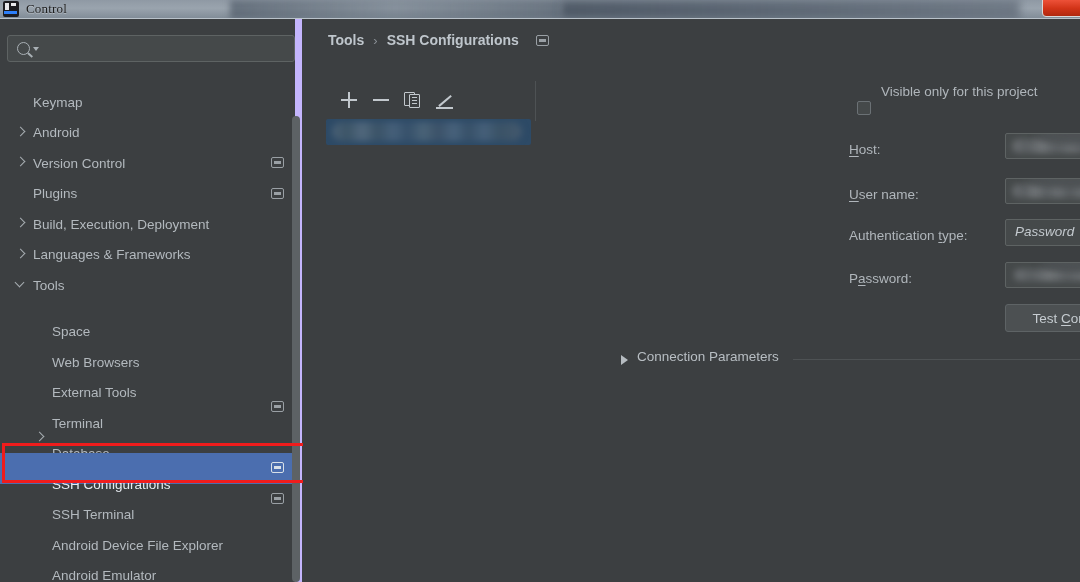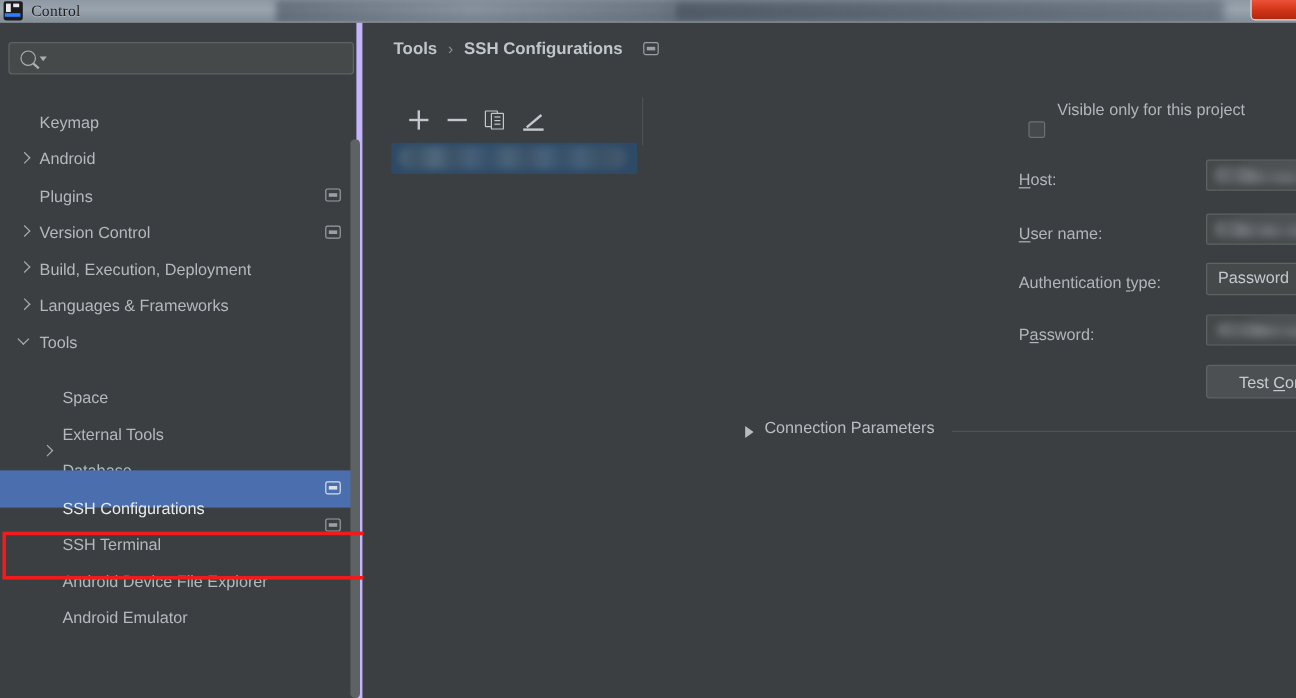--- a/index.html
+++ b/index.html
@@ -58,21 +58,21 @@
   
   #dialog {
     position: absolute; left: 0; top: 19px; width: 1080px; height: 563px;
     background: #3c3f41;
   }
 
   
   #sidebar {
     position: absolute; left: 0; top: 0; width: 302px; height: 563px;
     background: #3c3f41;
-    border-right: 5px solid #c4b5fd;
+    border-right: 7px solid #c4b5fd;
   }
   #search-box {
     position: absolute; left: 7px; top: 16px; width: 288px; height: 27px;
     background: #45494a; border: 1px solid #5e6363; border-radius: 3px;
   }
   #search-box .mag {
     position: absolute; left: 9px; top: 6px; width: 13px; height: 13px;
     border: 1.6px solid #a9b0b5; border-radius: 50%;
   }
   #search-box .mag-h {
@@ -259,21 +259,21 @@
   .blob {
     position: absolute; border-radius: 50%;
     background: #4e5255; filter: blur(5px); opacity: .95;
   }
 
   #auth-select {
     position: absolute; left: 470px; top: 148px; width: 360px; height: 27px;
     background: #45494a; border: 1px solid #5e6363; border-radius: 2px;
   }
   #auth-select .val {
-    position: absolute; left: 9px; top: 4px; font-size: 13.5px; color: #c3c9ce;
+    position: absolute; left: 9px; top: 4px; font-size: 13.5px; color: #c3c9ce; font-style: italic;
   }
 
   #test-connection {
     position: absolute; left: 470px; top: 233px; width: 152px; height: 28px;
     background: #4c5052; border: 1px solid #5e6365; border-radius: 3px;
     color: #c6ccd1; font-size: 13.5px;
     display: flex; align-items: center; justify-content: center;
     font-family: "Liberation Sans", sans-serif;
   }
   #test-connection u { text-decoration: underline; text-underline-offset: 2px; }
@@ -331,45 +331,52 @@
 
     <div id="tree">
         <div class="tree-row lv0">
           <span class="lbl">Keymap</span>
         </div>
         <div class="tree-row lv0">
           <span class="arrow"></span>
           <span class="lbl">Android</span>
         </div>
         <div class="tree-row lv0">
-          <span class="lbl">Plugins</span>
-          <span class="badge"></span>
-        </div>
-        <div class="tree-row lv0">
           <span class="arrow"></span>
           <span class="lbl">Version Control</span>
           <span class="badge"></span>
         </div>
         <div class="tree-row lv0">
+          <span class="lbl">Plugins</span>
+          <span class="badge"></span>
+        </div>
+        <div class="tree-row lv0">
           <span class="arrow"></span>
           <span class="lbl">Build, Execution, Deployment</span>
         </div>
         <div class="tree-row lv0">
           <span class="arrow"></span>
           <span class="lbl">Languages &amp; Frameworks</span>
         </div>
         <div class="tree-row lv0">
           <span class="arrow down"></span>
           <span class="lbl">Tools</span>
         </div>
         <div class="tree-row lv1">
           <span class="lbl">Space</span>
         </div>
         <div class="tree-row lv1">
+          <span class="lbl">Web Browsers</span>
+        </div>
+        <div class="tree-row lv1">
           <span class="lbl">External Tools</span>
+        </div>
+        <div class="tree-row lv1">
+          <span class="lbl">Terminal</span>
+          <span class="badge"></span>
         </div>
         <div class="tree-row lv1">
           <span class="arrow"></span>
           <span class="lbl">Database</span>
         </div>
         <div class="tree-row lv1 sel" style="background: rgb(75, 110, 175);">
           <span class="lbl">SSH Configurations</span>
           <span class="badge"></span>
         </div>
         <div class="tree-row lv1">

